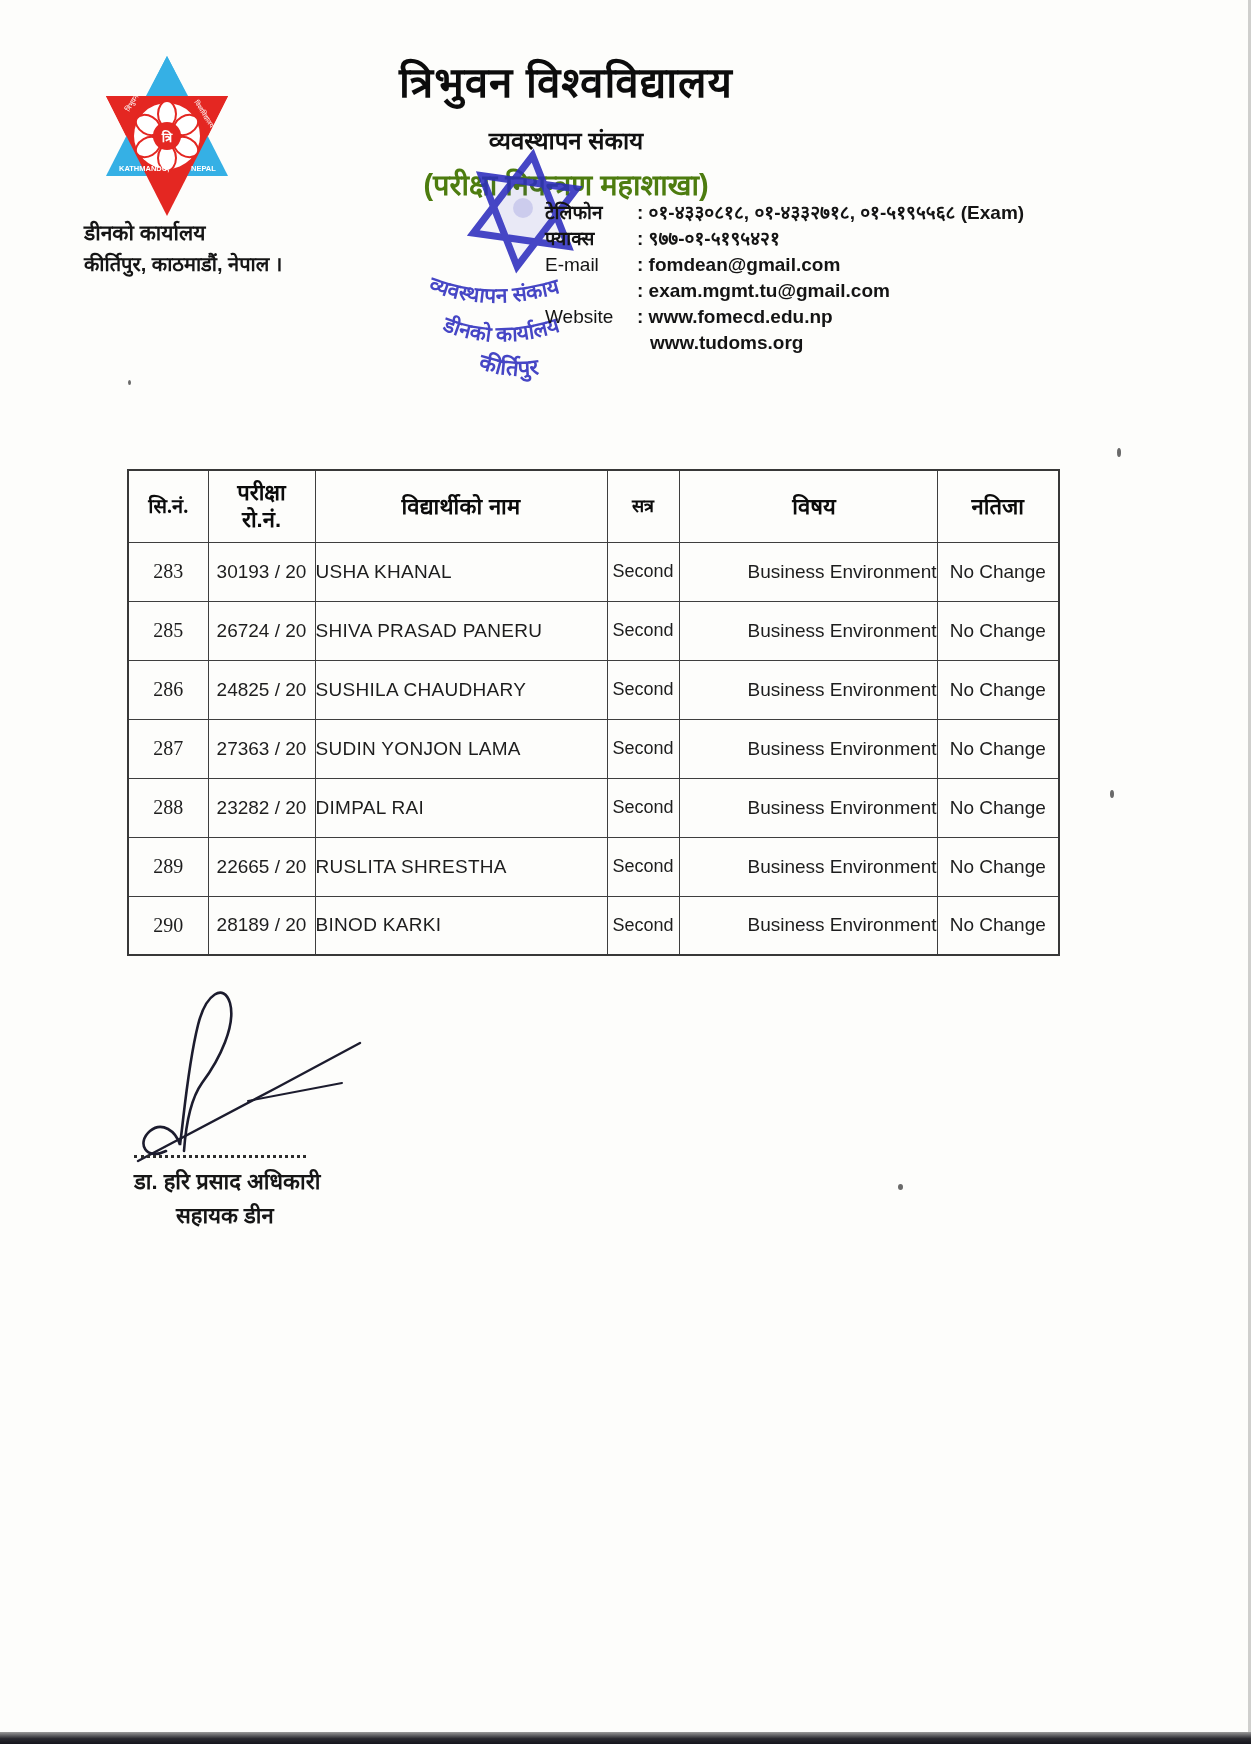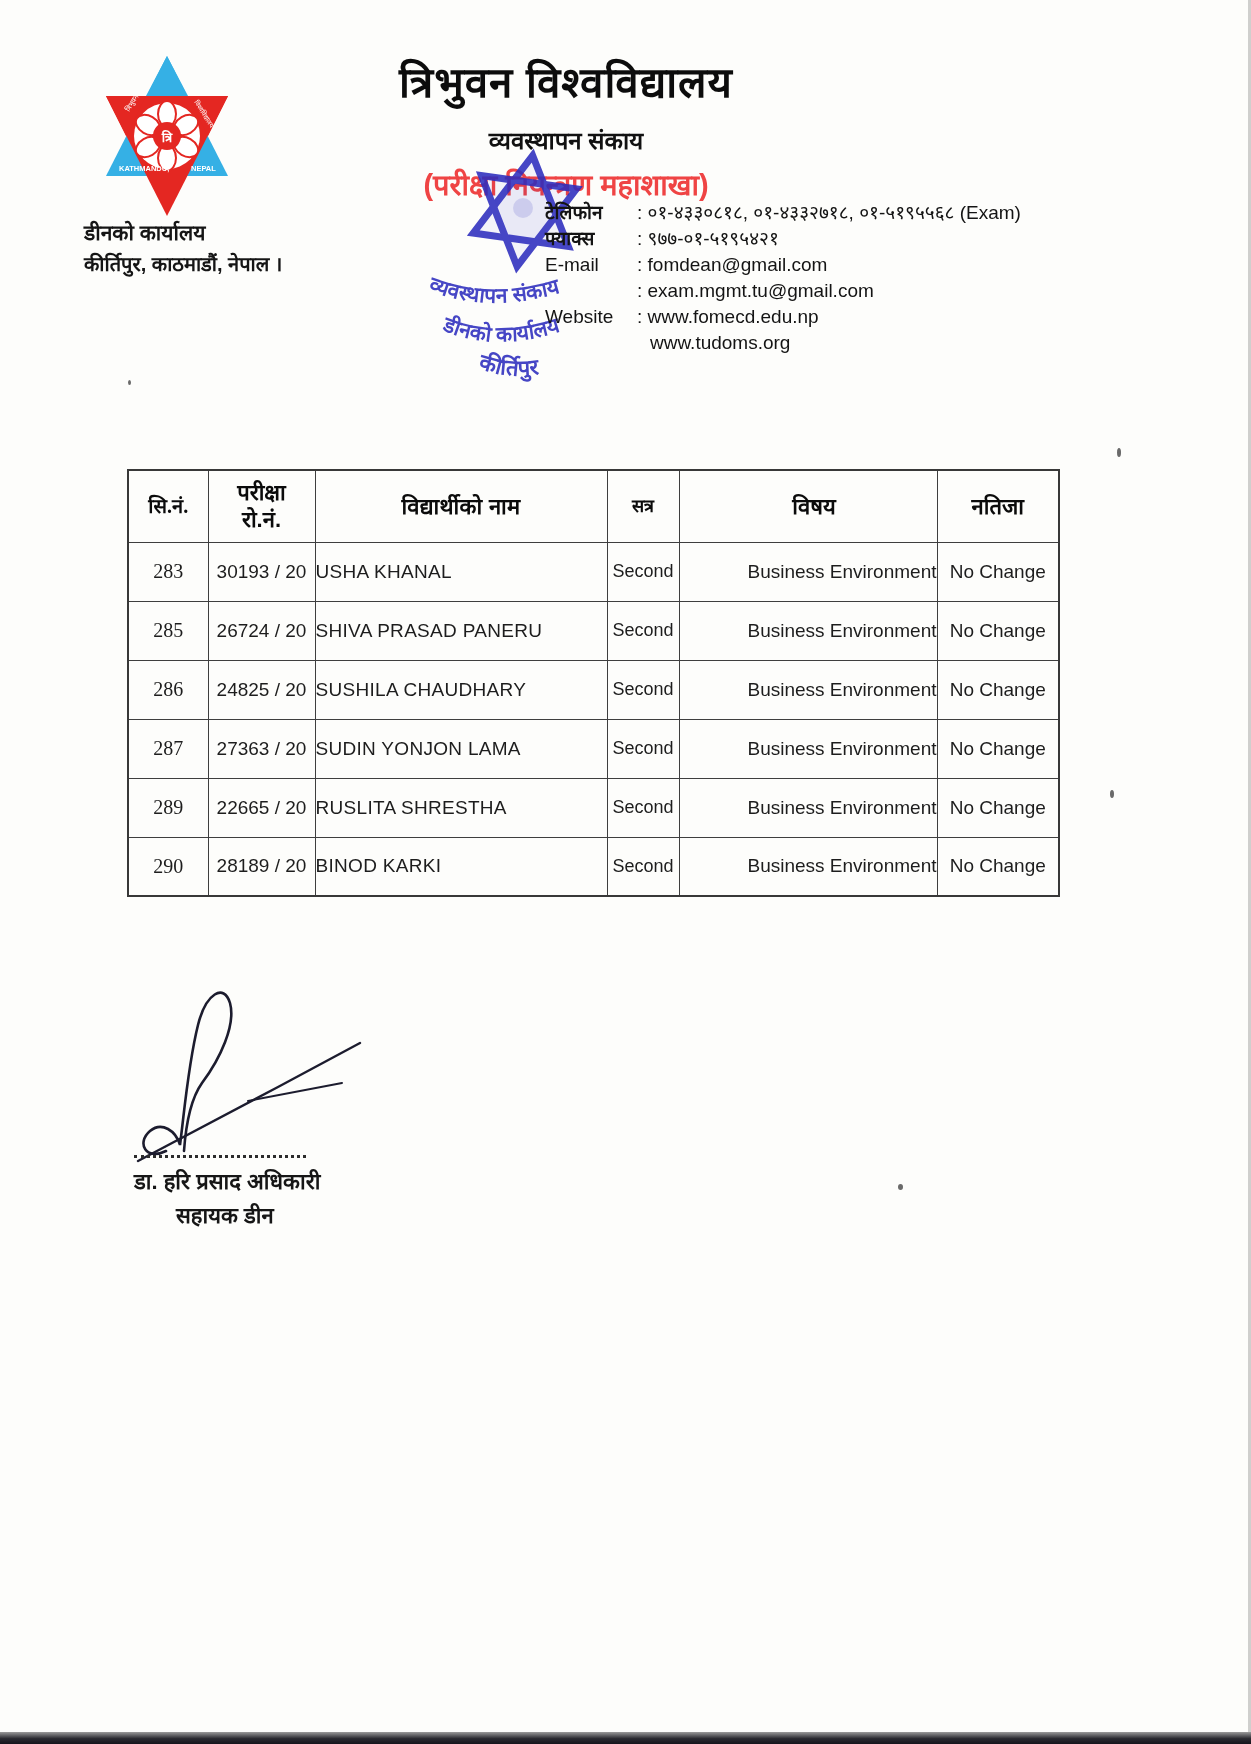--- a/index.html
+++ b/index.html
@@ -8,31 +8,31 @@
     font-family:"Liberation Sans","DejaVu Sans",sans-serif;
     background:#fdfdfb; color:#161616; position:relative; overflow:hidden;
   }
   .page { position:absolute; inset:0; }
 
   
   .logo { position:absolute; left:96px; top:52px; width:142px; height:168px; }
   .title-block { position:absolute; left:316px; top:52px; width:500px; text-align:center; }
   .uni-title { font-size:42px; font-weight:bold; color:#0c0c0c; letter-spacing:1px; }
   .faculty   { font-size:24px; font-weight:bold; margin-top:14px; color:#111; }
-  .division  { font-size:29px; font-weight:bold; margin-top:8px; color:#ef4444; white-space:nowrap; }
+  .division  { font-size:29px; font-weight:bold; margin-top:8px; color:#4d7c0f; white-space:nowrap; }
 
   .office-block { position:absolute; left:84px; top:218px; width:260px; }
   .office-line1 { font-size:21px; font-weight:bold; color:#151515; }
   .office-line2 { font-size:20px; font-weight:bold; color:#151515; margin-top:4px; }
 
   .contact-block { position:absolute; left:545px; top:200px; width:540px; }
   .contact-row { display:flex; line-height:26px; font-size:19px; color:#141414; }
   .clabel { width:92px; flex:0 0 92px; font-weight:bold; }
   .clabel.latin { font-weight:normal; }
-  .cvalue { white-space:nowrap; }
+  .cvalue { white-space:nowrap;font-weight:bold; }
   .cvalue.indent { padding-left:13px; }
 
   .stamp { position:absolute; left:420px; top:148px; width:230px; height:235px; opacity:.88; pointer-events:none; }
 
   
   .results-table-wrap { position:absolute; left:127px; top:428px; width:931px;margin-top:41px; }
   table.results { border-collapse:collapse; width:100%; table-layout:fixed; }
   table.results th, table.results td { border:1px solid #3e3e3e; }
   table.results { border:2px solid #383838; }
   th { height:72px; font-size:22px; font-weight:bold; color:#0b0b0b; text-align:center; vertical-align:middle; white-space:pre-line; line-height:1.25; }
@@ -186,20 +186,28 @@
           </tr>
           <tr>
             <td class="c0">287</td>
             <td class="c1">27363 / 20</td>
             <td class="c2">SUDIN YONJON LAMA</td>
             <td class="c3">Second</td>
             <td class="c4">Business Environment</td>
             <td class="c5">No Change</td>
           </tr>
           <tr>
+            <td class="c0">288</td>
+            <td class="c1">23282 / 20</td>
+            <td class="c2">DIMPAL RAI</td>
+            <td class="c3">Second</td>
+            <td class="c4">Business Environment</td>
+            <td class="c5">No Change</td>
+          </tr>
+          <tr>
             <td class="c0">289</td>
             <td class="c1">22665 / 20</td>
             <td class="c2">RUSLITA SHRESTHA</td>
             <td class="c3">Second</td>
             <td class="c4">Business Environment</td>
             <td class="c5">No Change</td>
           </tr>
           <tr>
             <td class="c0">290</td>
             <td class="c1">28189 / 20</td>

